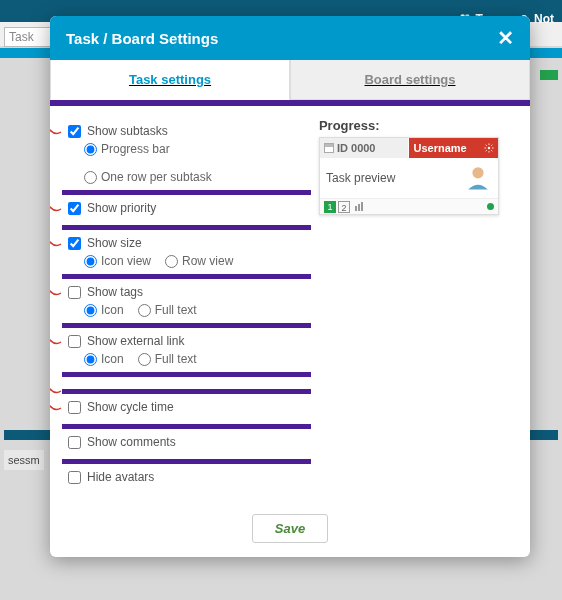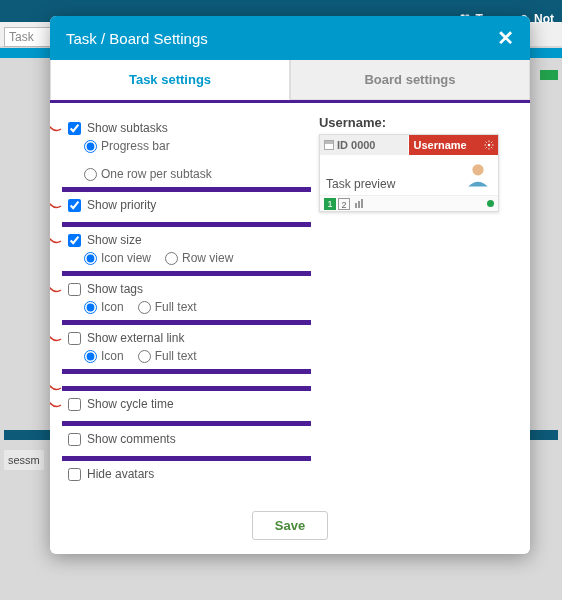--- a/index.html
+++ b/index.html
@@ -55,23 +55,23 @@
   overflow: hidden;
 }
 .modal-header {
   background: #0099cc;
   color: #fff;
   padding: 10px 16px;
   display: flex;
   justify-content: space-between;
   align-items: center;
 }
-.modal-header h2 { font-size: 15px; font-weight: normal; }
+.modal-header h2 { font-size: 15px; font-weight: bold; }
 .close-btn { font-size: 20px; font-weight: bold; cursor: pointer; }
-.tabs { display: flex; border-bottom: 3px solid #4c1d95; background:#3b82f6; }
+.tabs { display: flex; border-bottom: 6px solid #4c1d95; background:#3b82f6;text-decoration:underline; }
 .tab {
   flex: 1;
   text-align: center;
   padding: 12px 0;
   font-weight: bold;
   font-size: 13px;
   color: #888;
   cursor: pointer;
   background: #efefef;
   border: 1px solid #ddd;
@@ -138,21 +138,21 @@
   align-items: center;
   justify-content: space-between;
   padding: 0 4px;
   font-weight: bold;
 }
 .card-body {
   padding: 4px 6px;
   min-height: 40px;
   display: flex;
   justify-content: space-between;
-  align-items: flex-end;
+  align-items: center;
   color: #555;
 }
 .avatar-icon svg { width: 28px; height: 28px; }
 .card-footer {
   border-top: 1px solid #eee;
   background: #fafafa;
   height: 16px;
   display: flex;
   align-items: center;
   padding: 0 4px;
@@ -168,20 +168,21 @@
 .save-btn {
   display: inline-block;
   padding: 6px 22px;
   border: 1px solid #ccc;
   border-radius: 3px;
   background: #fff;
   color: #4a8a3a;
   font-weight: bold;
   font-size: 13px;
   cursor: pointer;
+  font-style: italic;
 }
 .gear { width:10px;height:10px;}
 .cal-icon { width:10px;height:10px;border:1px solid #aaa;background:#fff;position:relative;}
 .cal-icon::before { content:''; position:absolute; top:0;left:0;right:0;height:3px;background:#bbb;}
 </style>
 </head>
 <body>
 
 <div class="backdrop-top">
   <div class="team">
@@ -335,21 +336,21 @@
       <div class="setting-group">
         <label class="cb-row">
           <input type="checkbox" style="">
           <span>Hide avatars</span>
         </label>
       </div>
 
     </div>
 
     <div class="right-col">
-      <div class="preview-label">Username:</div>
+      <div class="preview-label">Progress:</div>
       <div class="card">
         <div class="card-header">
           <div class="card-id">
             <span class="cal-icon"></span>
             <span>ID 0000</span>
           </div>
           <div class="card-user">
             <span>Username</span>
             <svg class="gear" viewBox="0 0 24 24">
                 <circle cx="12" cy="12" r="3" fill="#fff"></circle>

